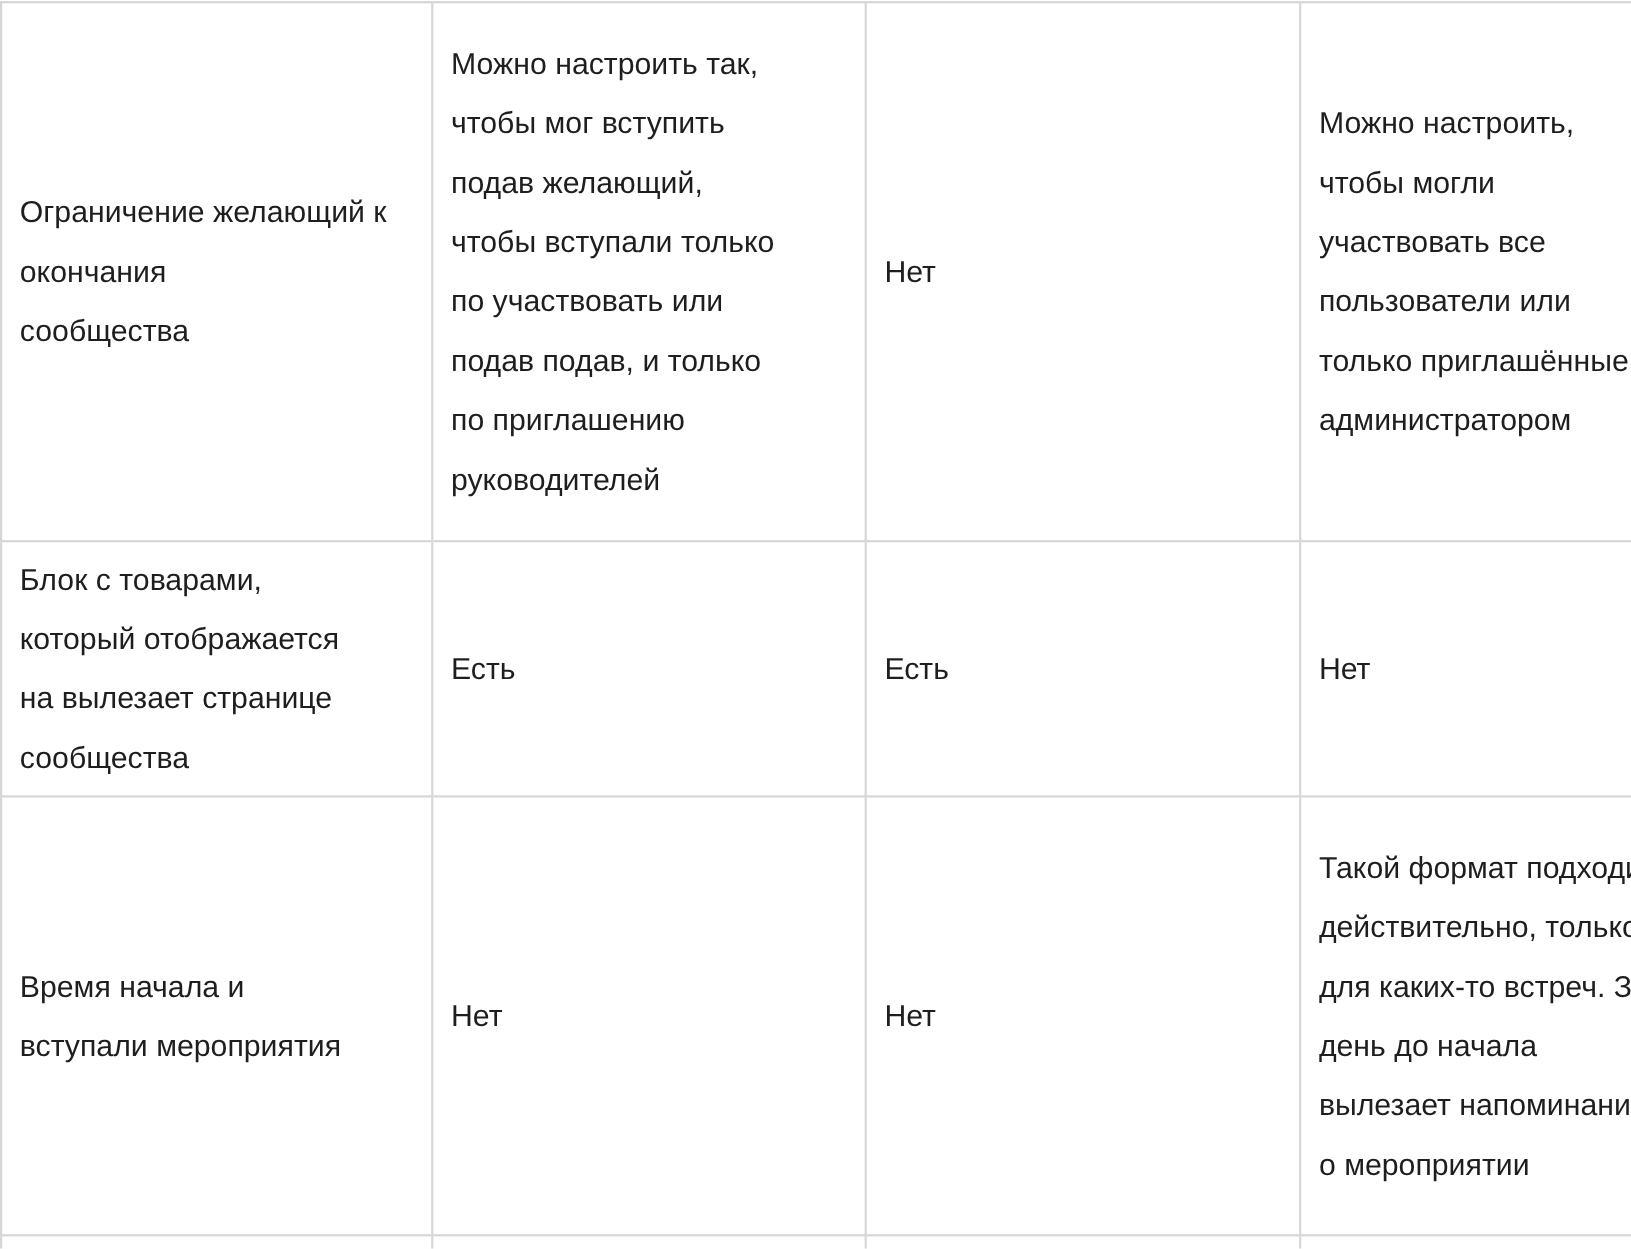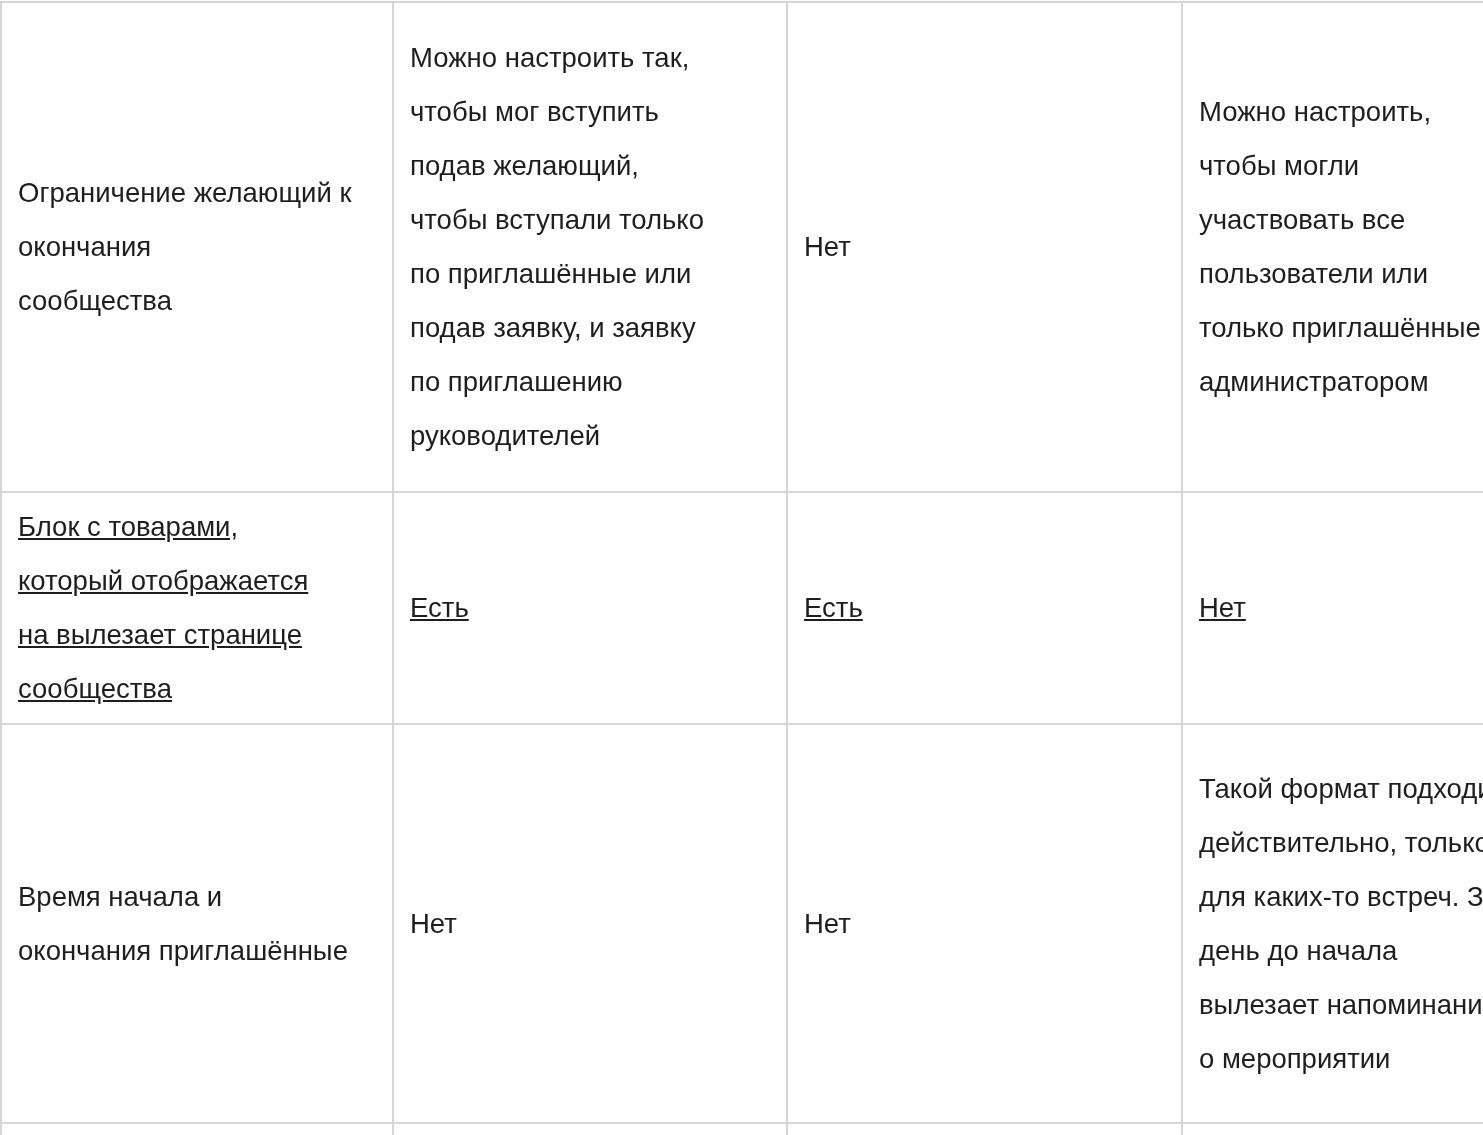--- a/index.html
+++ b/index.html
@@ -4,21 +4,21 @@
 <style>
   html, body { margin:0; padding:0; background:#ffffff; }
   body { width:1483px; height:1135px; overflow:hidden; position:relative;
          font-family:"Liberation Sans", "DejaVu Sans", sans-serif; }
   table.cmp { position:absolute; left:0; top:1px; border-collapse:collapse; table-layout:fixed;
               width:1576px; }
   table.cmp td { border:2px solid #d6d6d6; padding:0 16px; vertical-align:middle;
                  font-size:27.5px; line-height:54px; color:#1e1e1e; }
   col.c0 { width:392px; } col.c1 { width:394px; } col.c2 { width:395px; } col.c3 { width:395px; }
   tr.r0 td { height:488px; }
-  tr.r1 td { height:230px;text-decoration:underline; }
+  tr.r1 td { height:230px; }
   tr.r2 td { height:397px; }
   tr.r3 td { height:60px; }
   td .line { display:block; white-space:nowrap; }
 </style>
 </head>
 <body>
 
 <table class="cmp">
   <colgroup>
       <col class="c0">
@@ -31,22 +31,22 @@
       <td>
         <span class="line">Ограничение желающий к</span>
         <span class="line">окончания</span>
         <span class="line">сообщества</span>
       </td>
       <td>
         <span class="line">Можно настроить так,</span>
         <span class="line">чтобы мог вступить</span>
         <span class="line">подав желающий,</span>
         <span class="line">чтобы вступали только</span>
-        <span class="line">по приглашённые или</span>
-        <span class="line">подав заявку, и заявку</span>
+        <span class="line">по участвовать или</span>
+        <span class="line">подав подав, и только</span>
         <span class="line">по приглашению</span>
         <span class="line">руководителей</span>
       </td>
       <td>
         <span class="line">Нет</span>
       </td>
       <td>
         <span class="line">Можно настроить,</span>
         <span class="line">чтобы могли</span>
         <span class="line">участвовать все</span>
@@ -68,21 +68,21 @@
       <td>
         <span class="line">Есть</span>
       </td>
       <td>
         <span class="line">Нет</span>
       </td>
     </tr>
     <tr class="r2">
       <td>
         <span class="line">Время начала и</span>
-        <span class="line">окончания приглашённые</span>
+        <span class="line">вступали мероприятия</span>
       </td>
       <td>
         <span class="line">Нет</span>
       </td>
       <td>
         <span class="line">Нет</span>
       </td>
       <td>
         <span class="line">Такой формат подходит</span>
         <span class="line">действительно, только</span>

